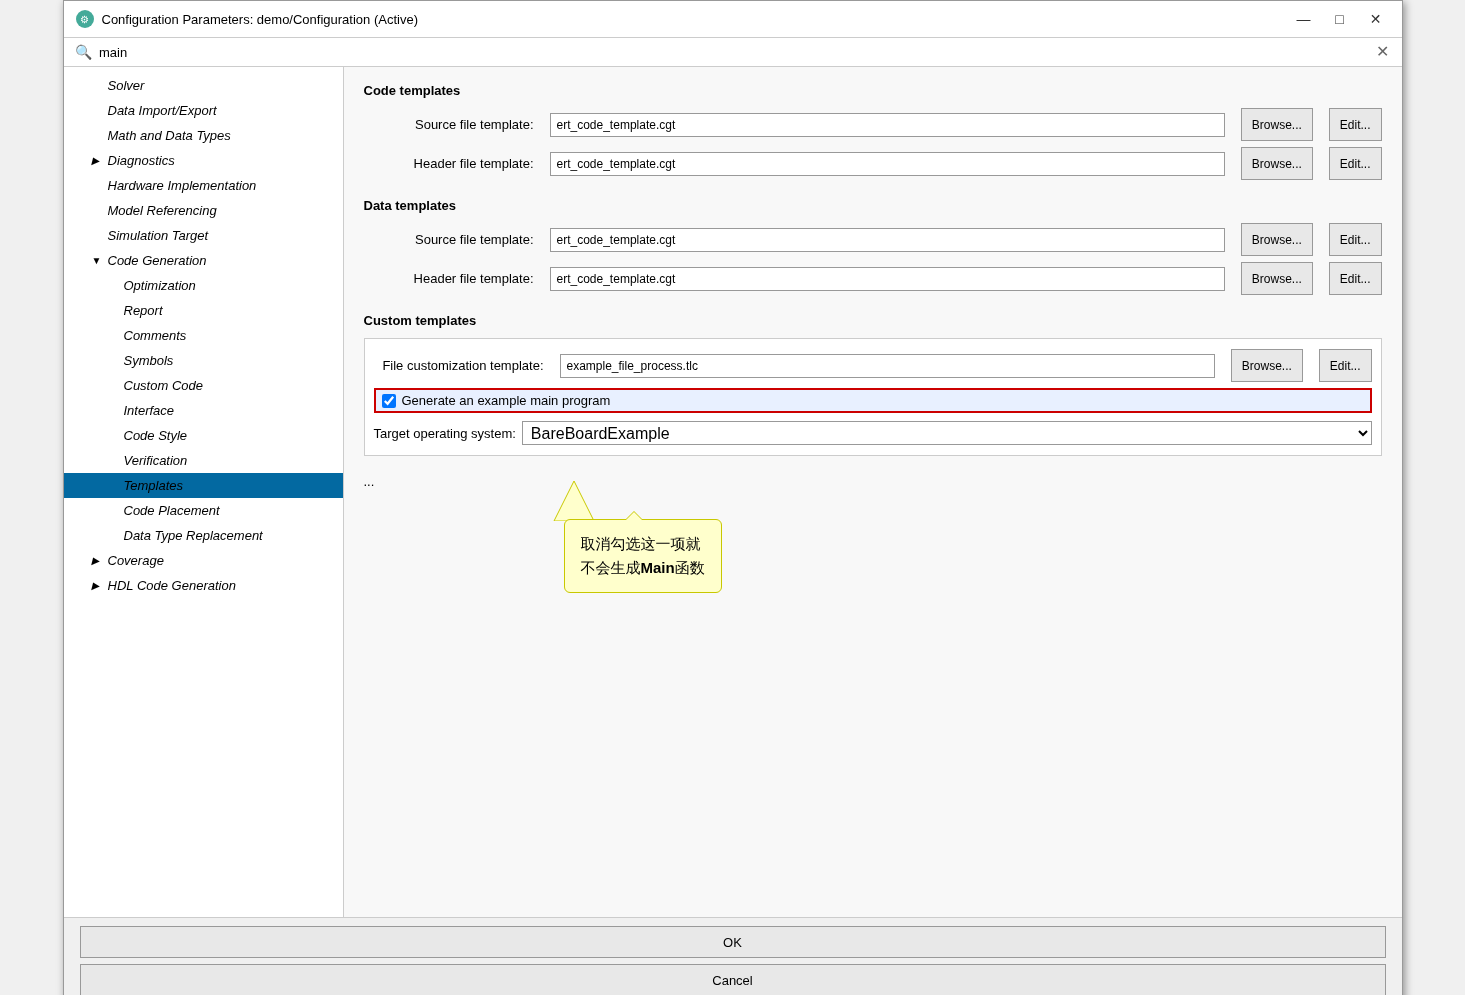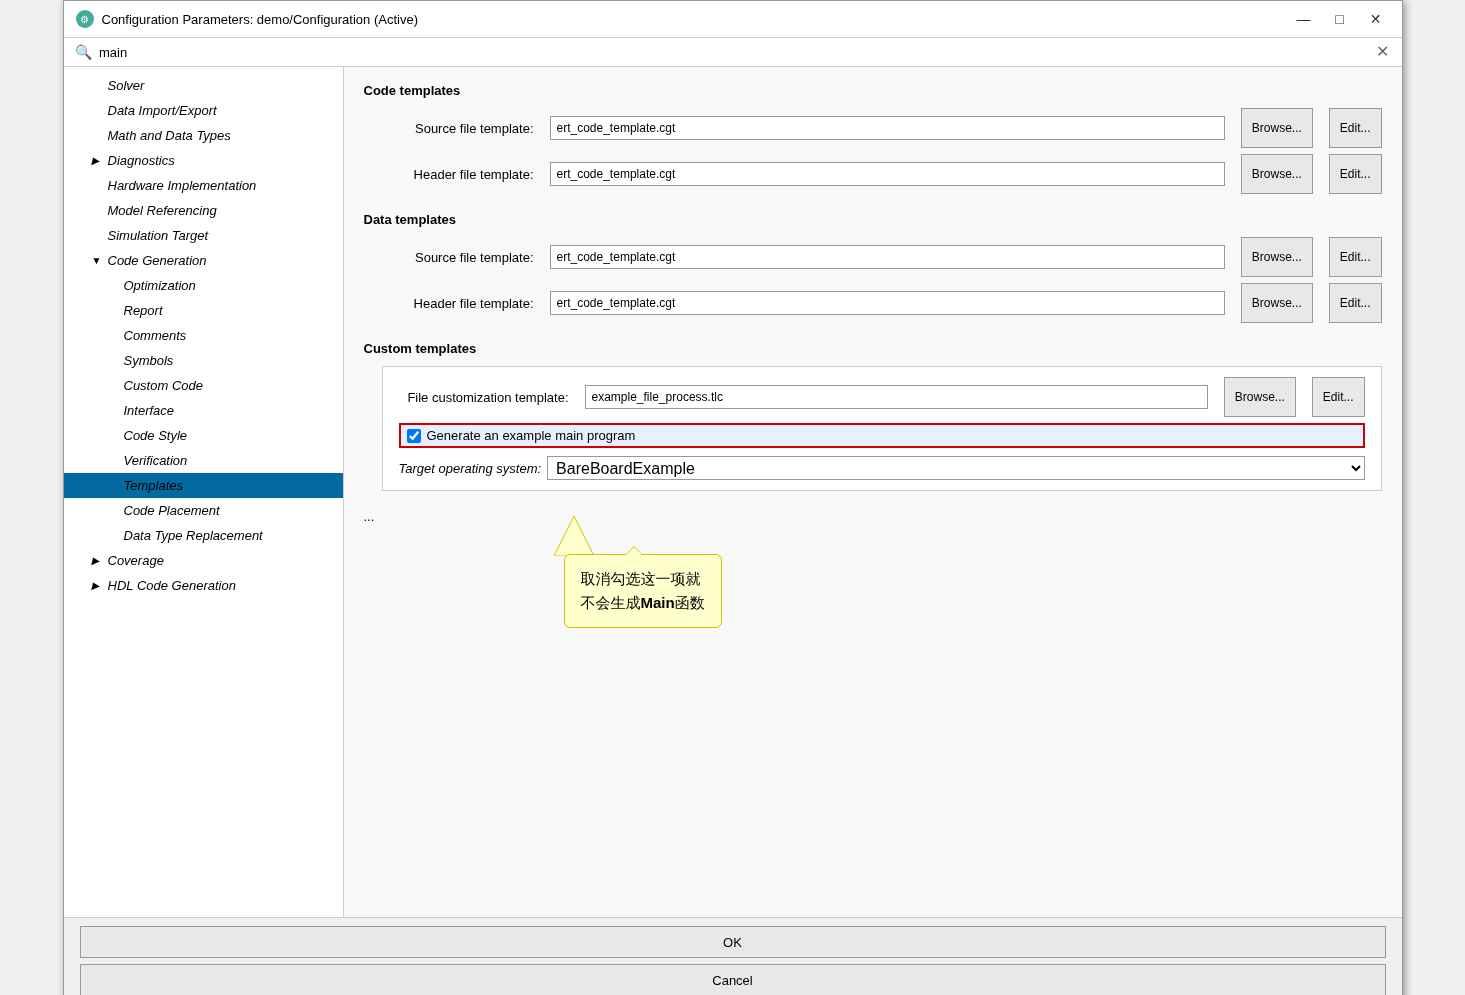--- a/index.html
+++ b/index.html
@@ -152,53 +152,51 @@
     .template-input {
       flex: 1;
       height: 24px;
       border: 1px solid #999;
       padding: 2px 6px;
       font-size: 12px;
       background: #fff;
       outline: none;
     }
     .btn-browse, .btn-edit {
-      height: 40px;
+      height: 33px;
       padding: 0 10px;
       border: 1px solid #999;
       background: #e8e8e8;
       cursor: pointer;
       font-size: 12px;
       white-space: nowrap;
     }
     .custom-templates-area {
       background: #fff;
       border: 1px solid #ccc;
-      padding: 10px 16px;
-      margin-left: 18px;
+      padding: 10px 9px;
     }
     .checkbox-input {
       width: 14px;
       height: 14px;
       cursor: pointer;
     }
     .checkbox-label {
       font-size: 13px;
       color: #000;
     }
     .target-row {
       display: flex;
       align-items: center;
       gap: 6px;
       margin-top: 8px;
     }
     .target-label {
       font-size: 13px;
       color: #000;
-      font-style: italic;
     }
     .target-select {
       flex: 1;
       height: 24px;
       border: 1px solid #999;
       font-size: 16px;
       background: #fff;
       padding: 0 4px;
       cursor: pointer;
     }

